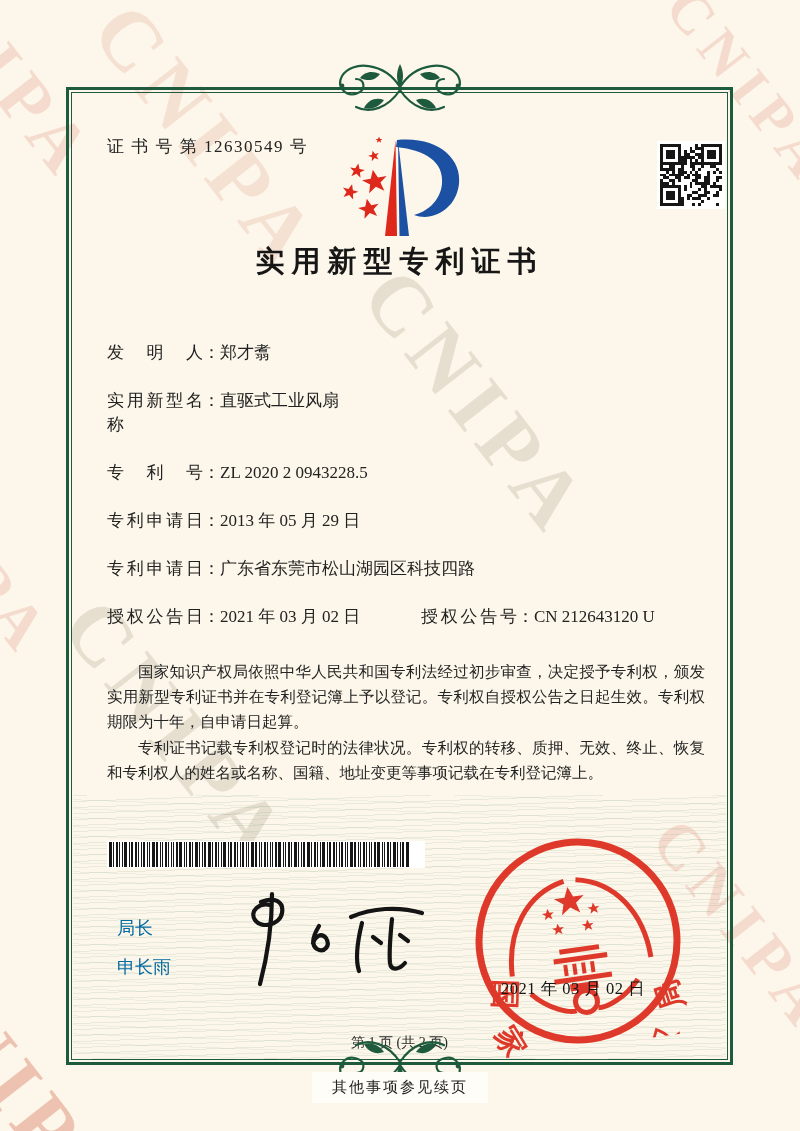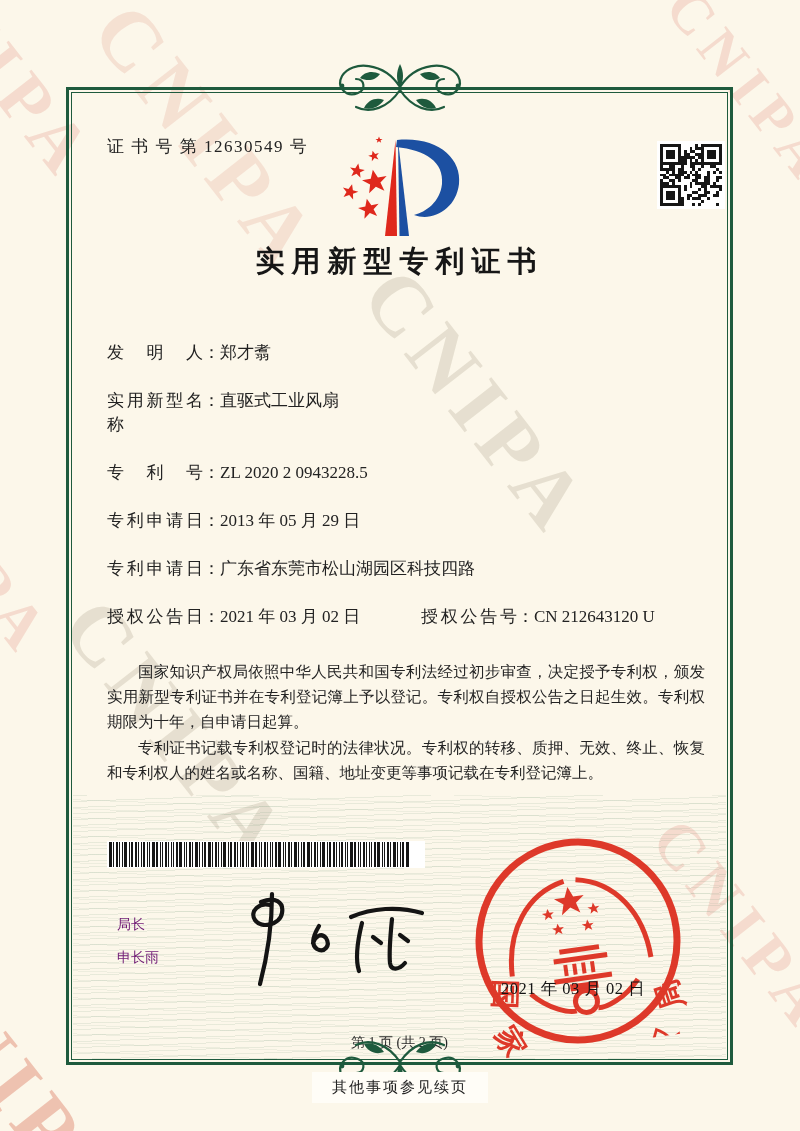--- a/index.html
+++ b/index.html
@@ -71,21 +71,21 @@
     font-size:15.5px;line-height:25px;color:#242424;text-align:justify;
   }
   .paras p{text-indent:2em;margin-bottom:1px;}
   
   .barcode{
     position:absolute;left:38px;top:751px;width:318px;height:27px;
     background:#fff;display:flex;align-items:stretch;padding:1px 2px;z-index:3;
   }
   .barcode div{background:#161616;height:100%;flex:none;}
   
-  .commissioner{position:absolute;left:48px;top:826px;z-index:4;font-size:14px;color:#701a75;}
+  .commissioner{position:absolute;left:48px;top:826px;z-index:4;font-size:18px;color:#0369a1;}
   .commissioner .cname{margin-top:15px;}
   .signature{position:absolute;left:162px;top:800px;width:208px;height:102px;z-index:4;}
   .seal{position:absolute;left:403px;top:745px;width:212px;height:212px;z-index:3;transform:rotate(-8deg);}
   .seal-date{
     position:absolute;left:432px;top:888px;z-index:5;font-size:16.5px;
     color:#141414;letter-spacing:.5px;white-space:nowrap;
   }
   .page-num{
     position:absolute;left:0;top:944px;width:100%;text-align:center;
     font-size:14px;color:#2a2a2a;z-index:4;

